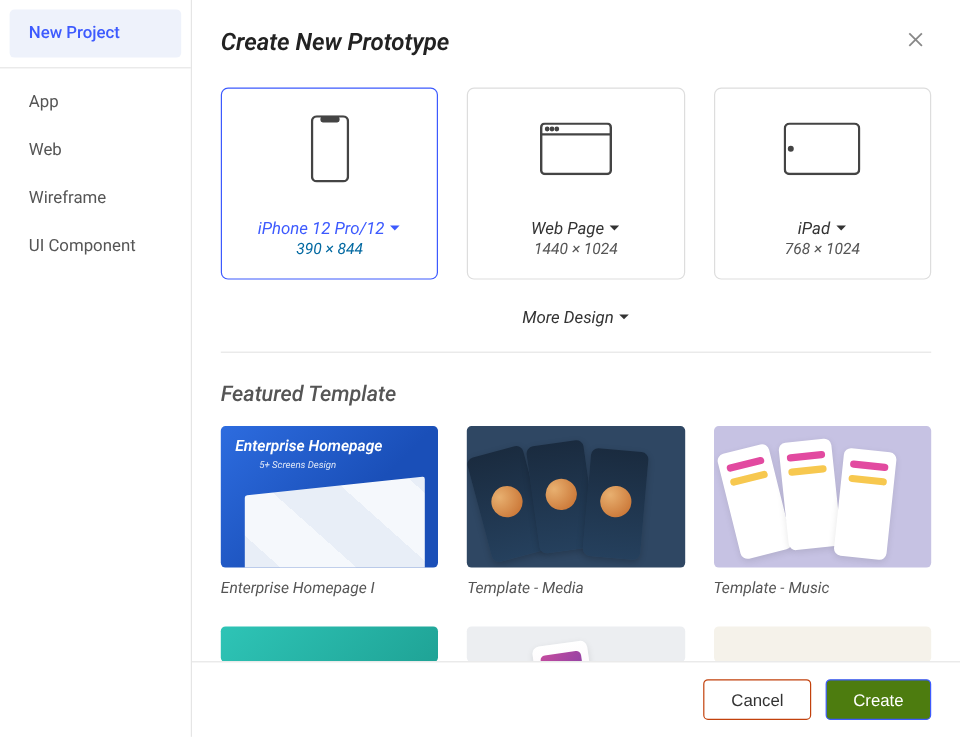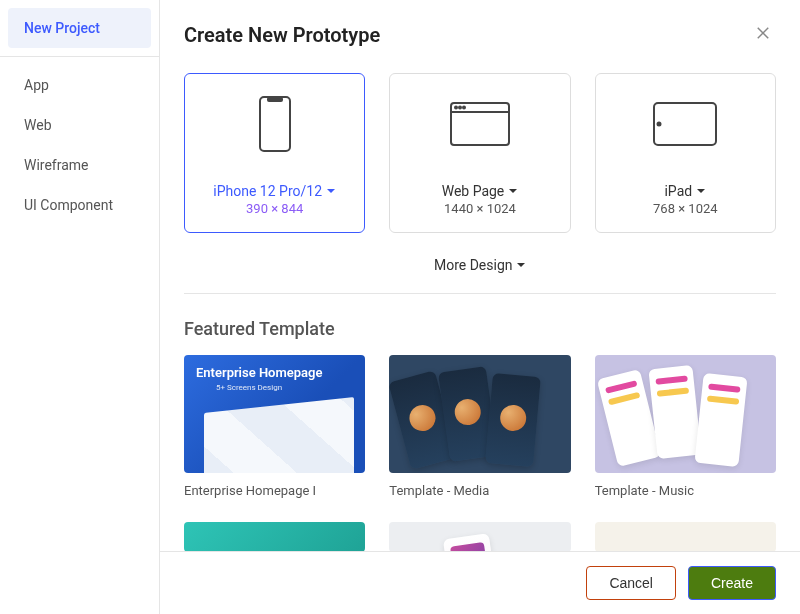--- a/index.html
+++ b/index.html
@@ -2,33 +2,33 @@
 <html><head>
 <meta charset="utf-8">
 <style>
 * { box-sizing: border-box; margin: 0; padding: 0; }
 body { font-family: -apple-system, BlinkMacSystemFont, "Segoe UI", Roboto, sans-serif; width: 800px; height: 614px; overflow: hidden; background: #fff; color: #222; }
 .dialog { display: flex; width: 800px; height: 614px; position: relative; }
 .sidebar { width: 160px; border-right: 1px solid #e5e5e5; padding: 8px 0; }
 .sidebar-item { padding: 12px 16px; font-size: 14px; color: #555; cursor: pointer; border-radius: 4px; margin: 0 8px; }
 .sidebar-item.active { background: #eef2fb; color: #3d5afe; font-weight: 500; border-radius: 4px; }
 .sidebar-divider { height: 1px; background: #e5e5e5; margin: 8px 0; }
-.main { flex: 1; padding: 20px 24px 70px 24px; overflow-y: auto; }
+.main { flex: 1; padding: 20px 24px 70px 24px; overflow-y: auto; font-style: italic; }
 .header { display: flex; justify-content: space-between; align-items: center; margin-bottom: 24px; }
 .title { font-size: 20px; font-weight: 600; color: #222; }
 .close-btn { background: none; border: none; cursor: pointer; padding: 4px; color: #888; }
 .close-btn svg { width: 18px; height: 18px; }
 .device-row { display: flex; gap: 24px; margin-bottom: 16px; }
 .device-card { flex: 1; border: 1px solid #ddd; border-radius: 6px; padding: 20px 10px 16px; text-align: center; cursor: pointer; height: 160px; display: flex; flex-direction: column; align-items: center; justify-content: space-between; }
 .device-card.selected { border: 1.5px solid #3d5afe; }
 .device-icon { height: 60px; display: flex; align-items: center; justify-content: center; }
 .device-name-row { display: flex; align-items: center; justify-content: center; gap: 4px; font-size: 14px; color: #333; margin-top: 4px; }
 .device-card.selected .device-name-row { color: #3d5afe; }
 .device-dims { font-size: 13px; color: #555; margin-top: 2px; }
-.device-card.selected .device-dims { color: #8b5cf6; }
+.device-card.selected .device-dims { color: #0369a1; }
 .more-devices { text-align: center; font-size: 14px; color: #333; padding: 8px 0 20px; cursor: pointer; }
 .divider-line { height: 1px; background: #e5e5e5; margin-bottom: 24px; }
 .section-title { font-size: 18px; font-weight: 500; color: #555; margin-bottom: 16px; }
 .template-grid { display: flex; gap: 24px; margin-bottom: 24px; }
 .template-card { flex: 1; cursor: pointer; }
 .template-thumb { width: 100%; height: 118px; border-radius: 4px; margin-bottom: 10px; position: relative; overflow: hidden; }
 .template-label { font-size: 13px; color: #555; }
 .footer { position: absolute; bottom: 0; left: 160px; right: 0; border-top: 1px solid #e5e5e5; padding: 14px 24px; display: flex; justify-content: flex-end; gap: 12px; background: #fff; }
 .btn { padding: 8px 22px; border-radius: 4px; font-size: 14px; cursor: pointer; border: 1px solid #c2410c; background: #fff; color: #333; }
 .btn-primary { background: #4d7c0f; color: #fff; border-color: #3d5afe; }

